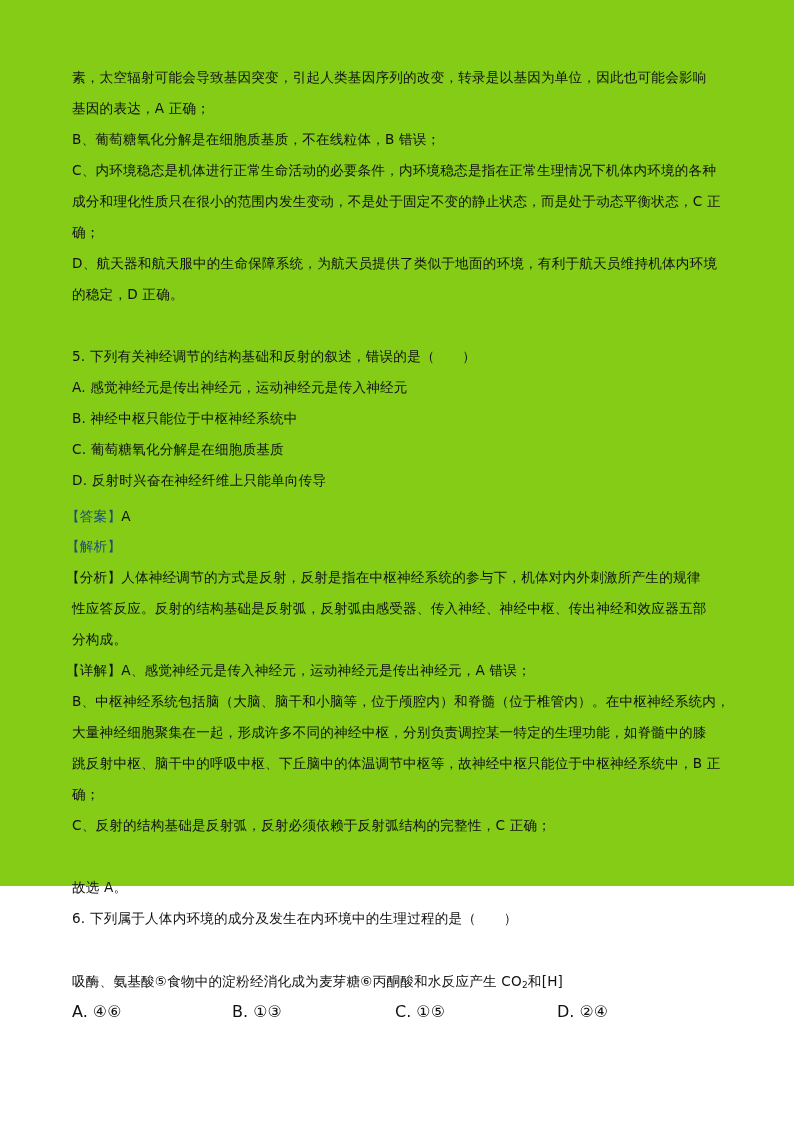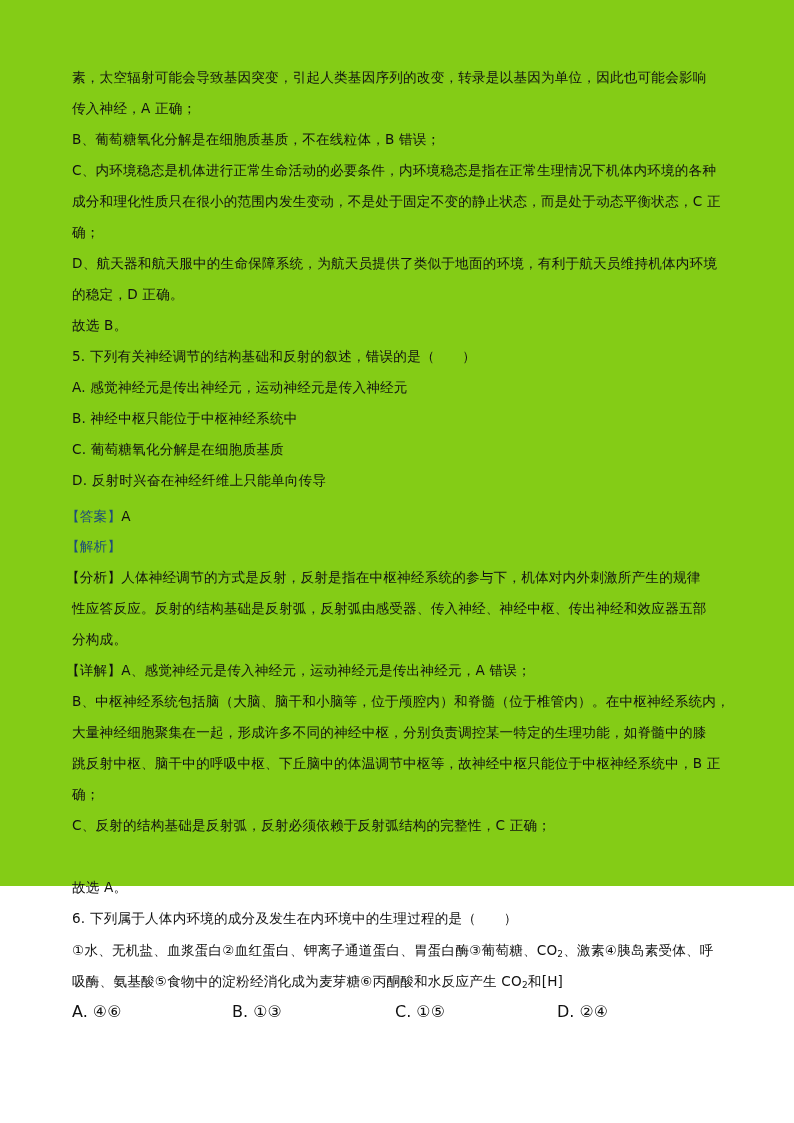--- a/index.html
+++ b/index.html
@@ -12,28 +12,27 @@
   .opts { position: absolute; left: 72px; width: 660px; height: 20px; line-height: 20px; font-size: 16px; }
   .opt { position: absolute; top: 0; white-space: nowrap; }
   sub { font-size: 9px; vertical-align: -2px; line-height: 0; }
 </style>
 </head>
 <body>
 
 <div class="page">
 
   <div class="line" style="top:67px">素，太空辐射可能会导致基因突变，引起人类基因序列的改变，转录是以基因为单位，因此也可能会影响</div>
-  <div class="line" style="top:98px">传入神经，A 正确；</div>
+  <div class="line" style="top:98px">基因的表达，A 正确；</div>
   <div class="line" style="top:129px">B、葡萄糖氧化分解是在细胞质基质，不在线粒体，B 错误；</div>
   <div class="line" style="top:160px">C、内环境稳态是机体进行正常生命活动的必要条件，内环境稳态是指在正常生理情况下机体内环境的各种</div>
   <div class="line" style="top:191px">成分和理化性质只在很小的范围内发生变动，不是处于固定不变的静止状态，而是处于动态平衡状态，C 正</div>
   <div class="line" style="top:222px">确；</div>
   <div class="line" style="top:253px">D、航天器和航天服中的生命保障系统，为航天员提供了类似于地面的环境，有利于航天员维持机体内环境</div>
   <div class="line" style="top:284px">的稳定，D 正确。</div>
-  <div class="line" style="top:315px">故选 B。</div>
 
   <div class="line" style="top:346px">5. 下列有关神经调节的结构基础和反射的叙述，错误的是（　　）</div>
   <div class="line" style="top:377px">A. 感觉神经元是传出神经元，运动神经元是传入神经元</div>
   <div class="line" style="top:408px">B. 神经中枢只能位于中枢神经系统中</div>
   <div class="line" style="top:439px">C. 葡萄糖氧化分解是在细胞质基质</div>
   <div class="line" style="top:470px">D. 反射时兴奋在神经纤维上只能单向传导</div>
 
   <div class="line" style="top:506px; left:66px;">
     <span class="tag-blue">【答案】</span><span>A</span>
   </div>
@@ -51,23 +50,20 @@
 
   <div class="line" style="top:629px">分构成。</div>
   <div class="line" style="top:691px">B、中枢神经系统包括脑（大脑、脑干和小脑等，位于颅腔内）和脊髓（位于椎管内）。在中枢神经系统内，</div>
   <div class="line" style="top:722px">大量神经细胞聚集在一起，形成许多不同的神经中枢，分别负责调控某一特定的生理功能，如脊髓中的膝</div>
   <div class="line" style="top:753px">跳反射中枢、脑干中的呼吸中枢、下丘脑中的体温调节中枢等，故神经中枢只能位于中枢神经系统中，B 正</div>
   <div class="line" style="top:784px">确；</div>
   <div class="line" style="top:815px">C、反射的结构基础是反射弧，反射必须依赖于反射弧结构的完整性，C 正确；</div>
   <div class="line" style="top:877px">故选 A。</div>
 
   <div class="line" style="top:908px">6. 下列属于人体内环境的成分及发生在内环境中的生理过程的是（　　）</div>
-  <div class="line" style="top:940px">
-    <span>①水、无机盐、血浆蛋白②血红蛋白、钾离子通道蛋白、胃蛋白酶③葡萄糖、CO</span><sub>2</sub><span>、激素④胰岛素受体、呼</span>
-  </div>
   <div class="line" style="top:971px">
     <span>吸酶、氨基酸⑤食物中的淀粉经消化成为麦芽糖⑥丙酮酸和水反应产生 CO</span><sub>2</sub><span>和[H]</span>
   </div>
   <div class="opts" style="top:1002px">
     <span class="opt" style="left:0px">A. ④⑥</span>
     <span class="opt" style="left:160px">B. ①③</span>
     <span class="opt" style="left:323px">C. ①⑤</span>
     <span class="opt" style="left:485px">D. ②④</span>
   </div>
 

